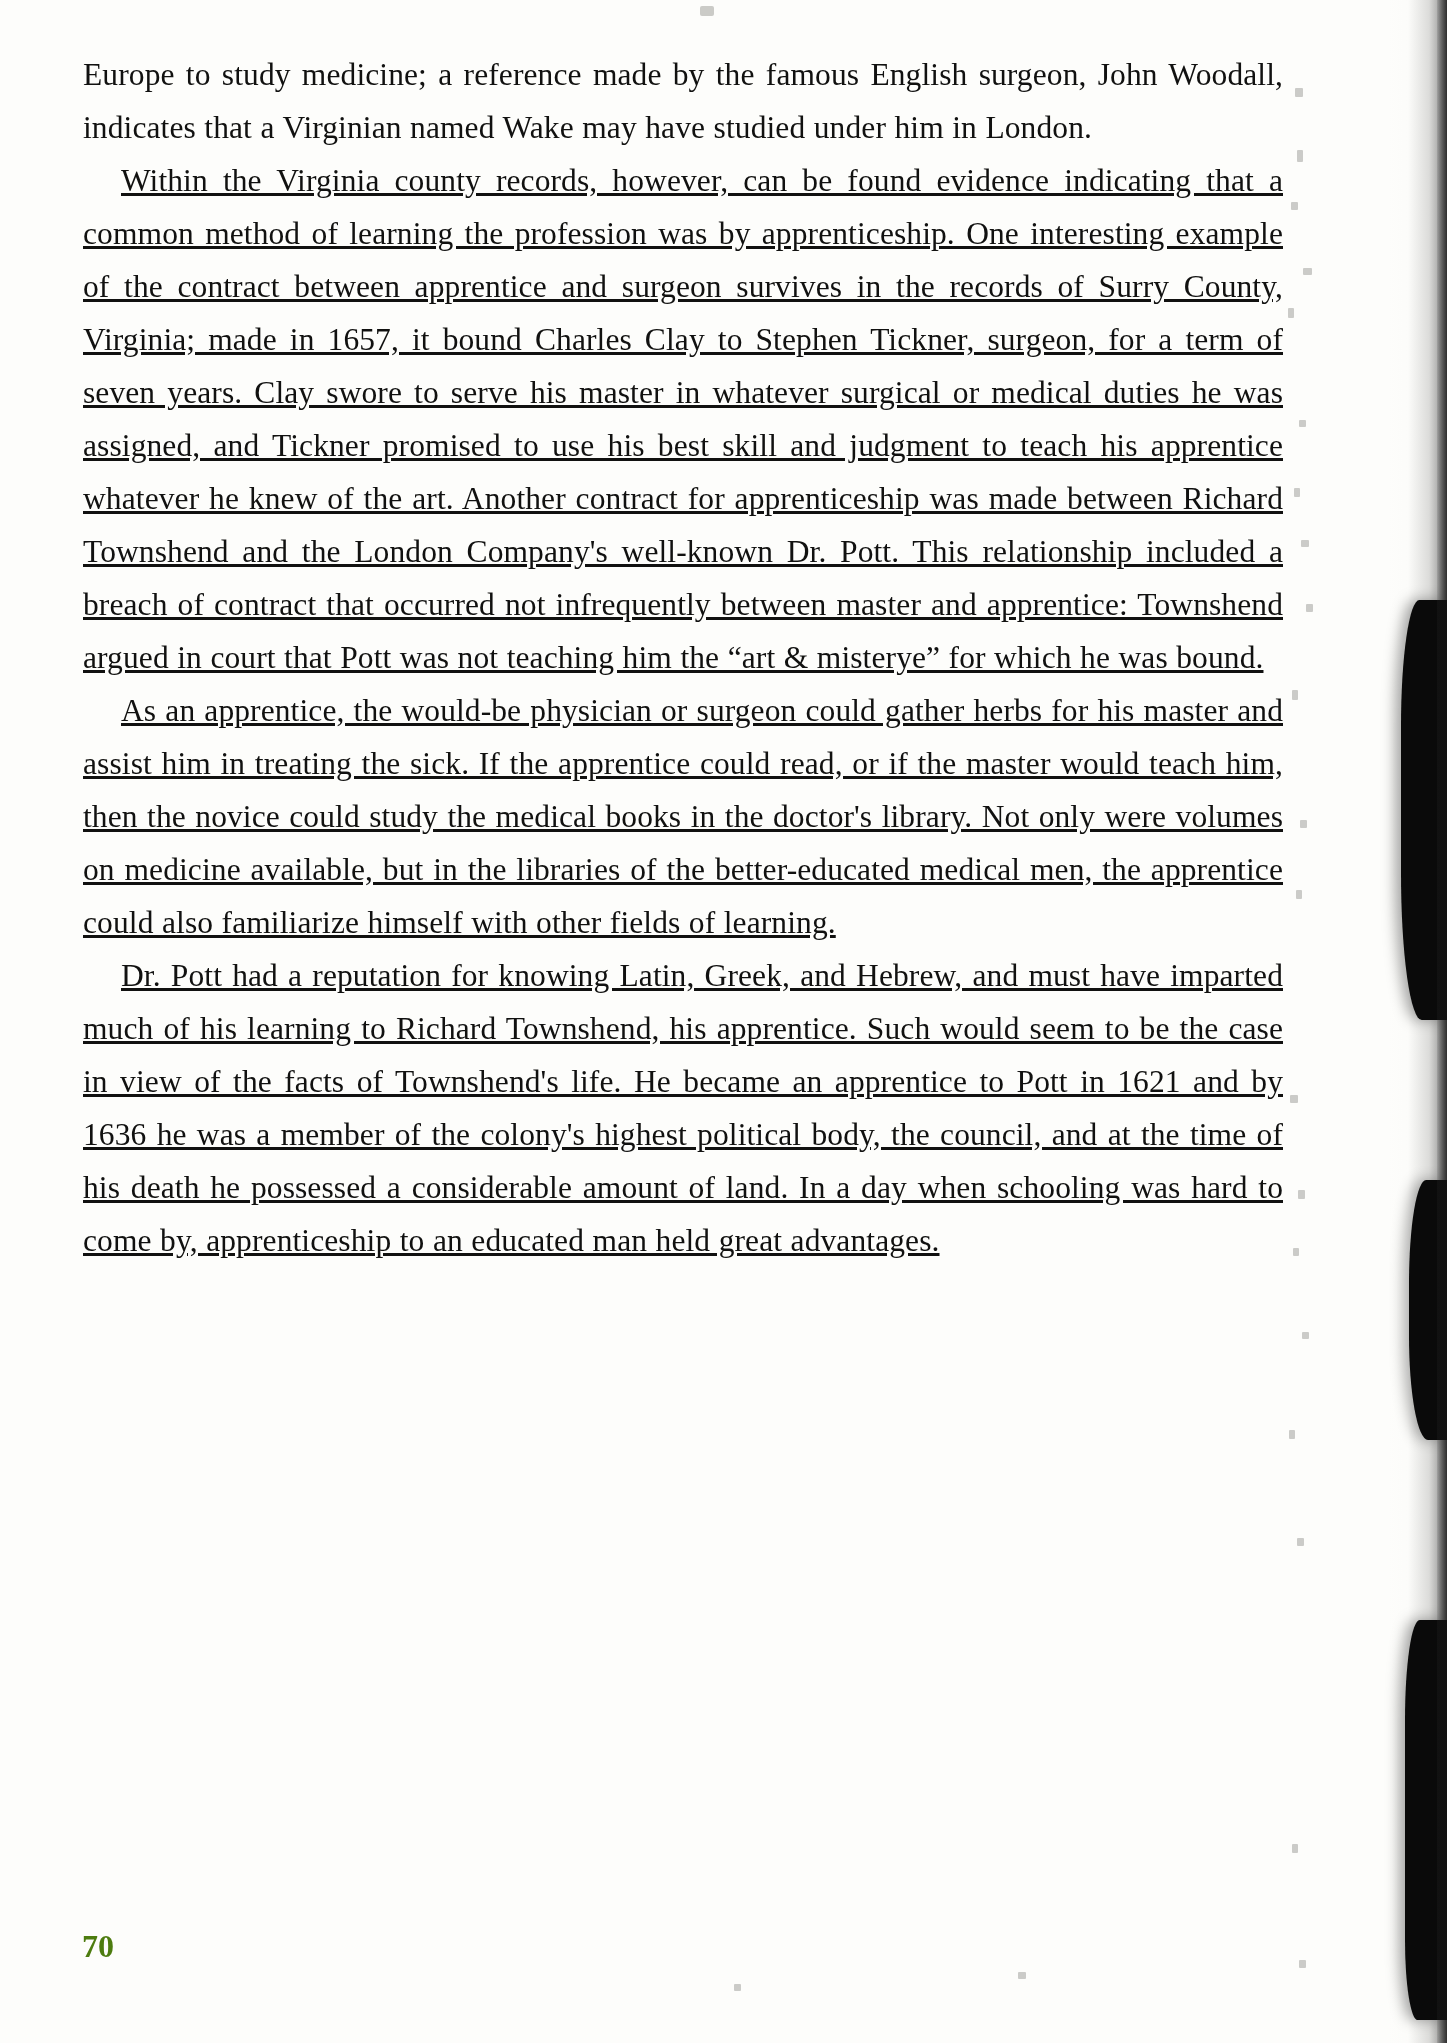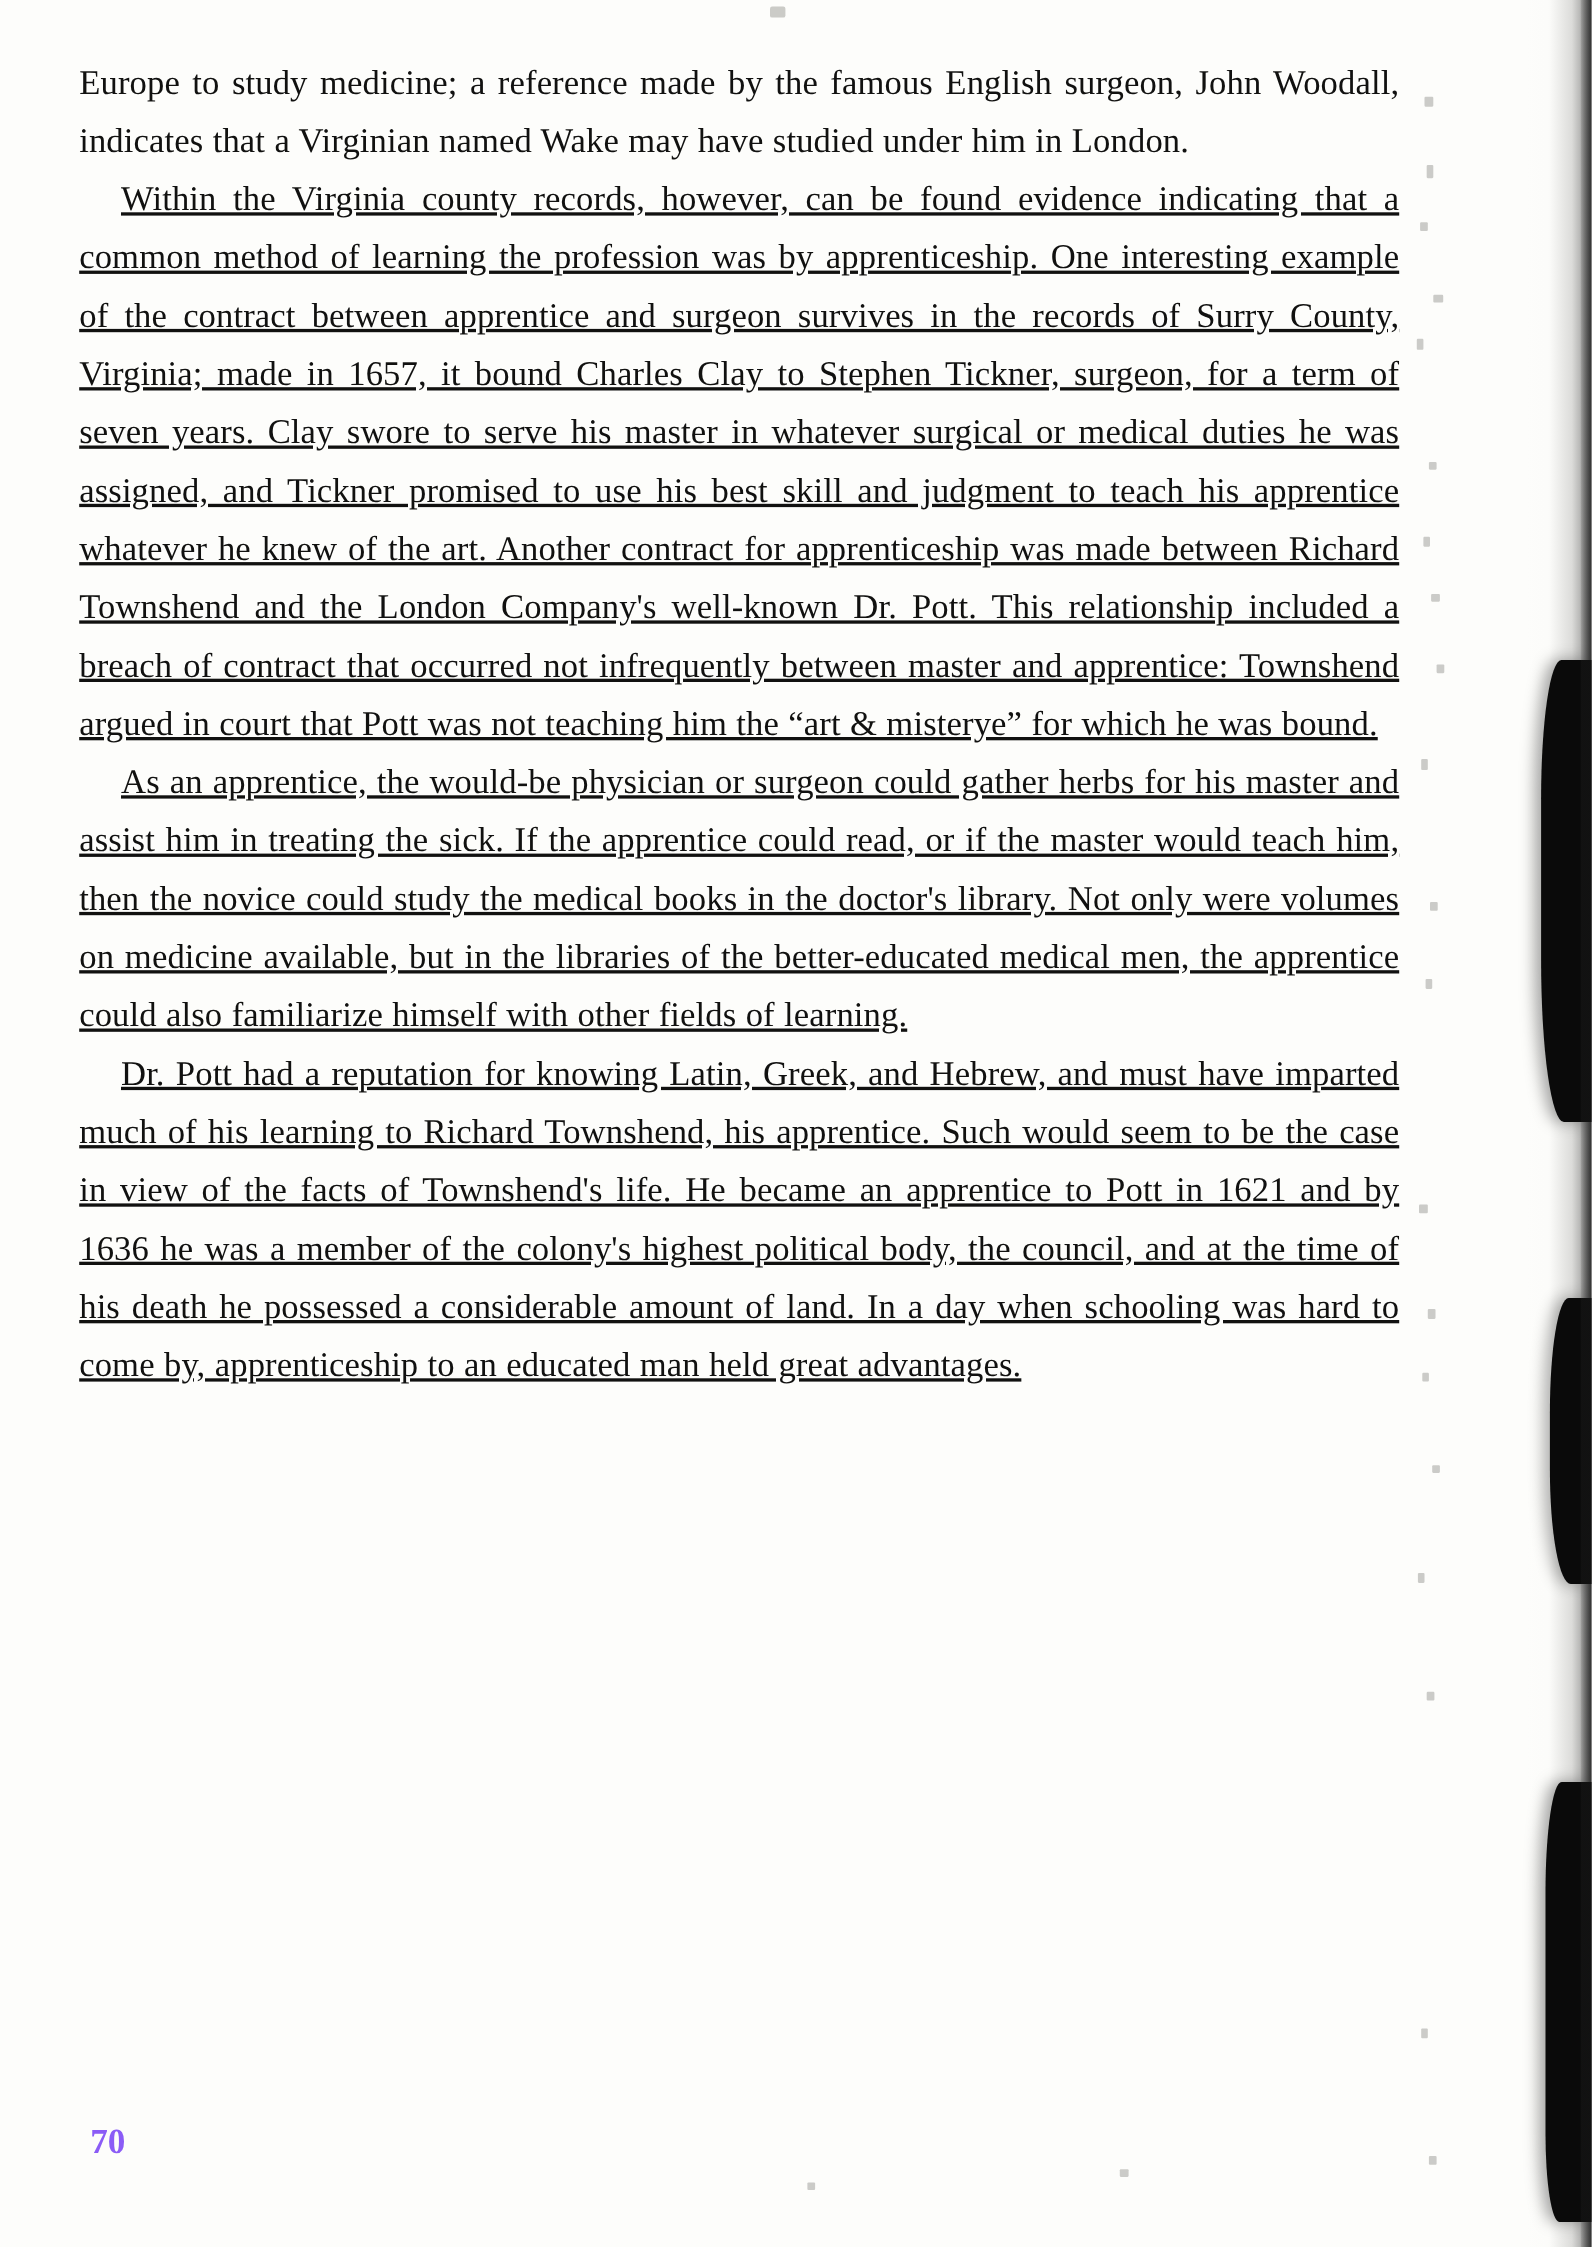--- a/index.html
+++ b/index.html
@@ -74,21 +74,21 @@
   .speckle {
     position: absolute;
     background: #9a9a96;
     opacity: 0.5;
     border-radius: 1px;
     pointer-events: none;
   }
 
   .content {
     position: absolute;
-    left: 72px;
+    left: 83px;
     top: 48px;
     width: 1200px;
   }
 
   p.para {
     margin: 0;
     font-size: 31.5px;
     line-height: 53px;
     text-align: justify;
     text-justify: inter-word;
@@ -100,21 +100,21 @@
     text-indent: 38px;
     text-decoration: underline;
   }
 
   .folio {
     position: absolute;
     left: 82px;
     top: 1928px;
     font-size: 32px;
     font-weight: bold;
-    color: #8b5cf6;
+    color: #4d7c0f;
     font-family: "Liberation Serif", serif;
   }
 
   
   .top-smudge {
     position: absolute;
     left: 700px;
     top: 6px;
     width: 14px;
     height: 10px;

